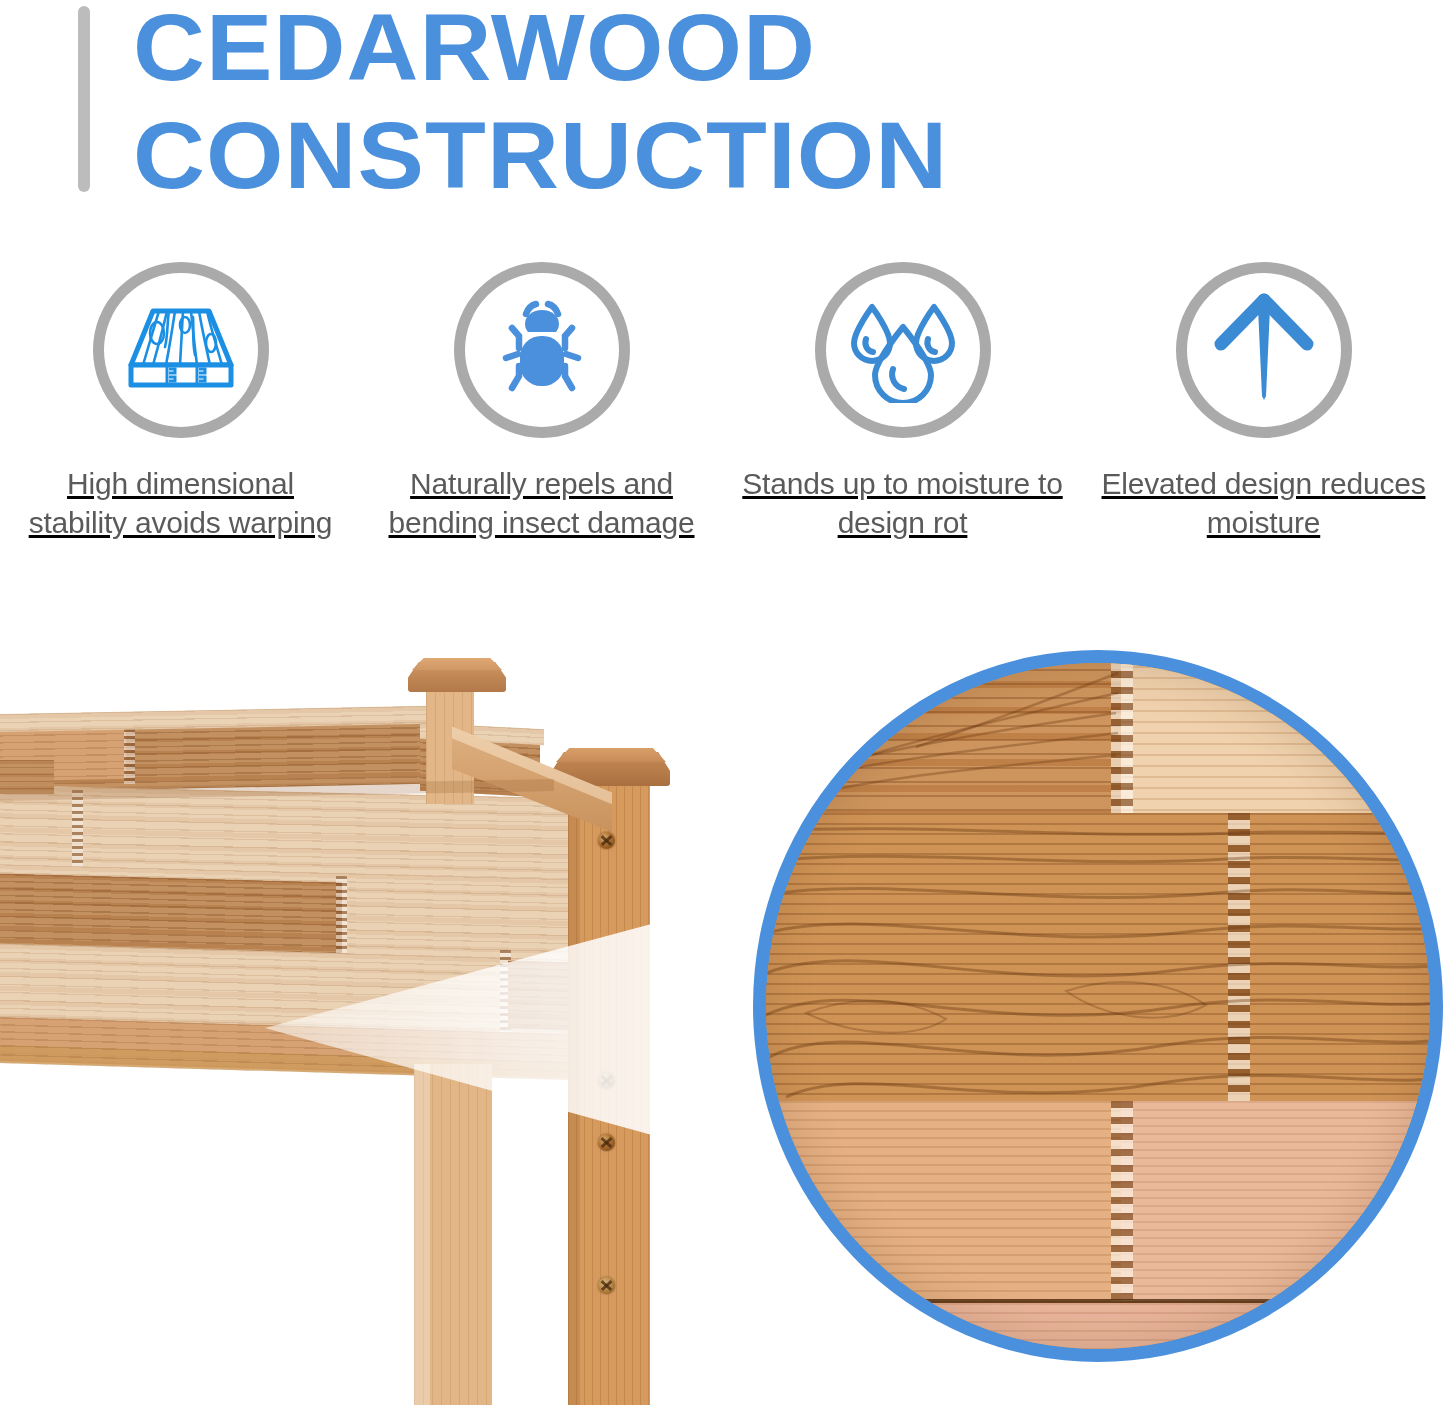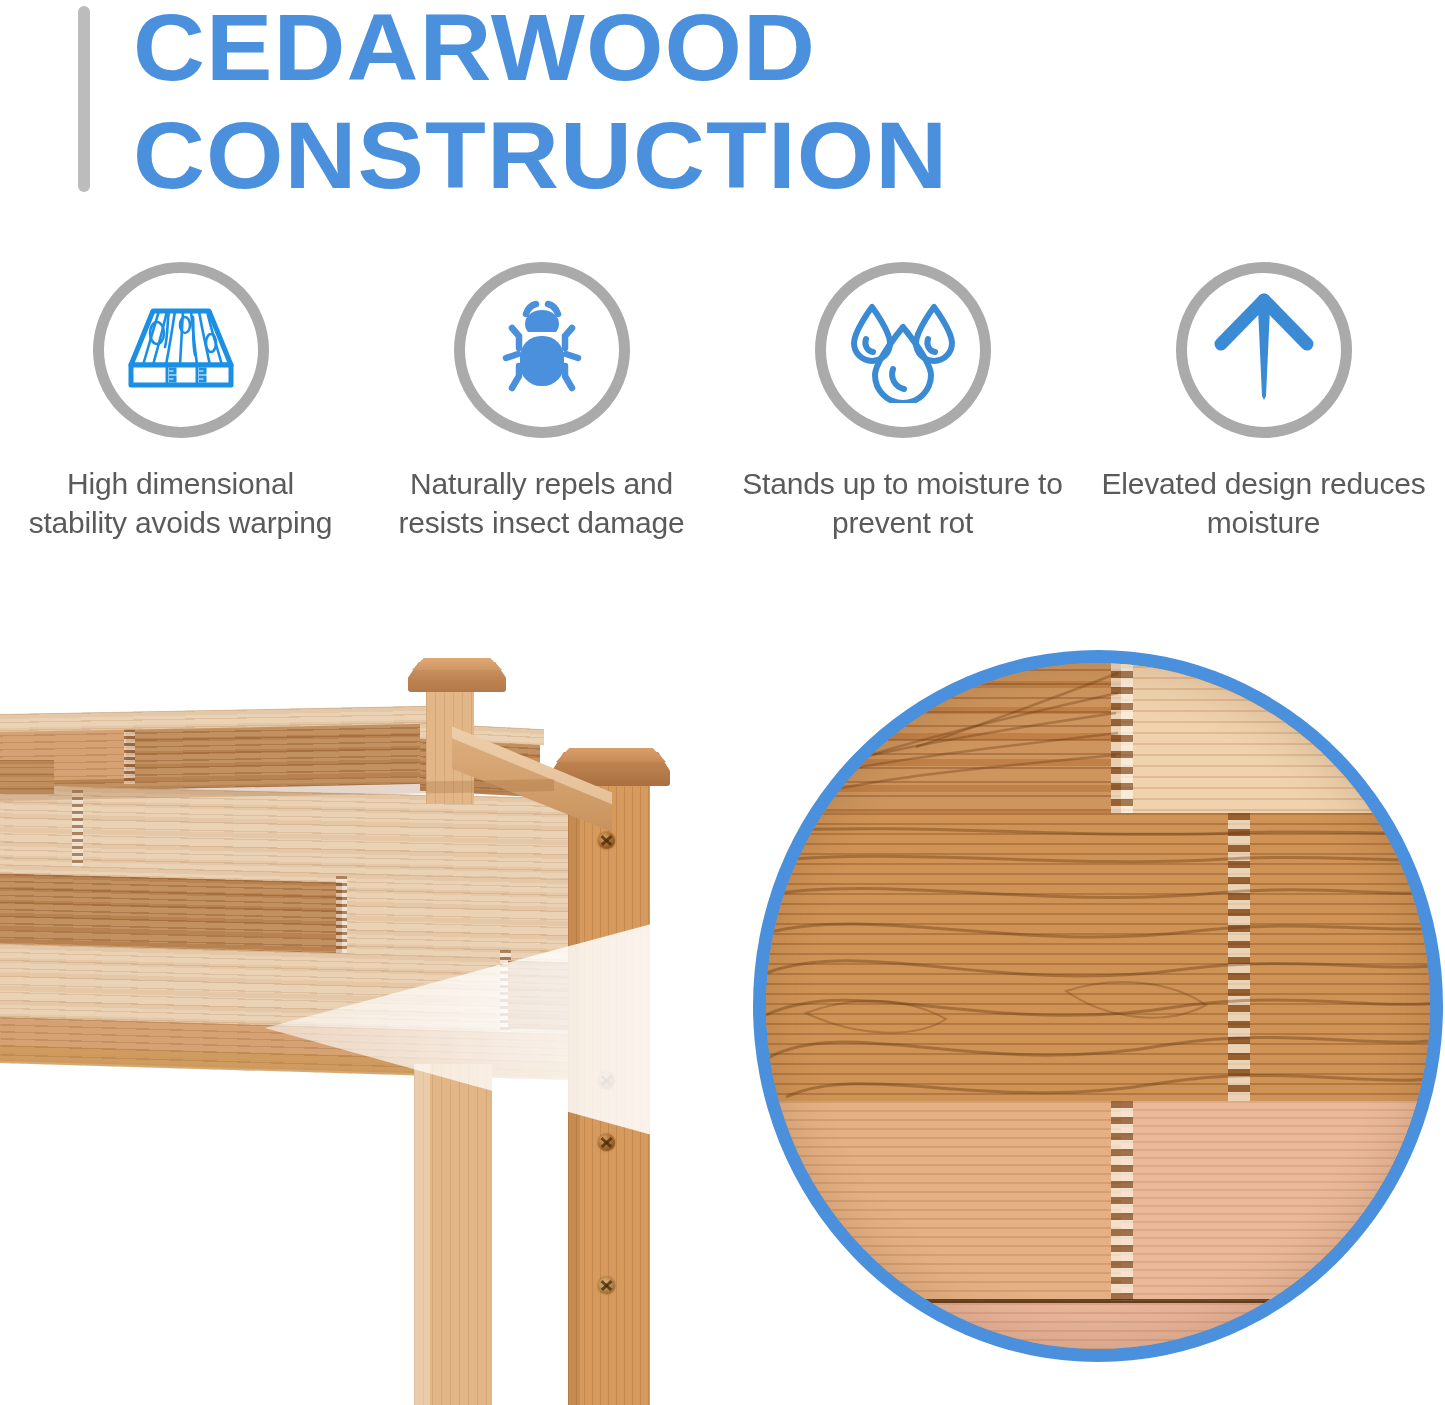--- a/index.html
+++ b/index.html
@@ -33,20 +33,21 @@
     font-stretch:condensed;
     transform:scaleX(1.06);
     transform-origin:left center;
   }
 
   
   #features {
     position:absolute; left:0; top:262px;
     width:1445px; height:360px;
     display:flex;
+    text-decoration:underline;
   }
   .feature { width:361px; display:flex; flex-direction:column; align-items:center; }
   .feature-ring {
     width:176px; height:176px;
     border:11px solid #aaaaaa;
     border-radius:50%;
     background:#ffffff;
     display:flex; align-items:center; justify-content:center;
     position:relative;
   }
@@ -262,39 +263,39 @@
             <path d="M92 66 L80 62"></path>
             <path d="M26 96 L33 84 L33 74"></path>
             <path d="M86 96 L79 84 L79 74"></path>
           </g>
           <ellipse cx="56" cy="32" rx="17" ry="14" fill="#4a90dc"></ellipse>
           <rect x="38" y="40" width="36" height="6" fill="#ffffff"></rect>
           <rect x="34" y="44" width="44" height="50" rx="21" fill="#4a90dc"></rect>
         </svg>
       </span>
     </div>
-    <div class="feature-caption">Naturally repels and resists insect damage</div>
+    <div class="feature-caption">Naturally repels and bending insect damage</div>
   </div>
 
   <div class="feature">
     <div class="feature-ring">
       <span>
         <svg width="118" height="110" viewBox="0 0 118 110">
           <g fill="none" stroke="#3a8ad4" stroke-width="6" stroke-linecap="round" stroke-linejoin="round">
             <path d="M28 14 C28 14 10 38 10 50 A18 18 0 0 0 46 50 C46 38 28 14 28 14 Z"></path>
             <path d="M22 46 C20 52 23 58 29 59"></path>
             <path d="M90 14 C90 14 72 38 72 50 A18 18 0 0 0 108 50 C108 38 90 14 90 14 Z"></path>
             <path d="M84 46 C82 52 85 58 91 59"></path>
             <path d="M59 34 C59 34 31 68 31 82 A28 28 0 0 0 87 82 C87 68 59 34 59 34 Z"></path>
             <path d="M49 76 C46 85 51 94 60 96"></path>
           </g>
         </svg>
       </span>
     </div>
-    <div class="feature-caption">Stands up to moisture to prevent rot</div>
+    <div class="feature-caption">Stands up to moisture to design rot</div>
   </div>
 
   <div class="feature">
     <div class="feature-ring">
       <span>
         <svg width="110" height="112" viewBox="0 0 110 112">
           <path d="M55 8 L98 52" stroke="#3a8ad4" stroke-width="13" stroke-linecap="round" fill="none"></path>
           <path d="M55 8 L12 52" stroke="#3a8ad4" stroke-width="13" stroke-linecap="round" fill="none"></path>
           <path d="M49 16 L61 16 L57 104 L55 108 L53 104 Z" fill="#3a8ad4"></path>
         </svg>

